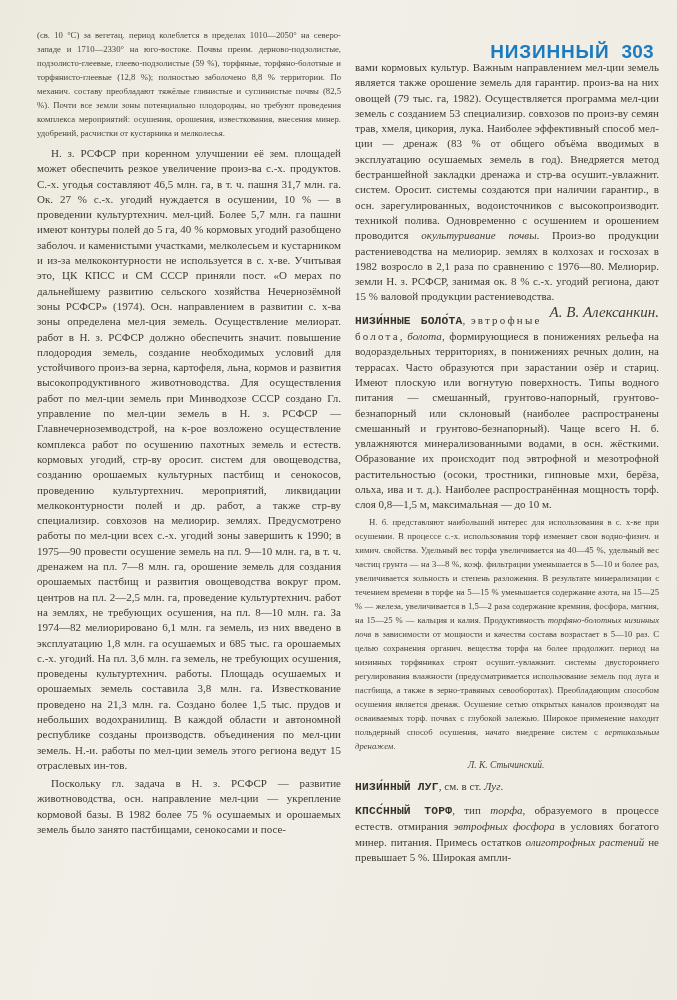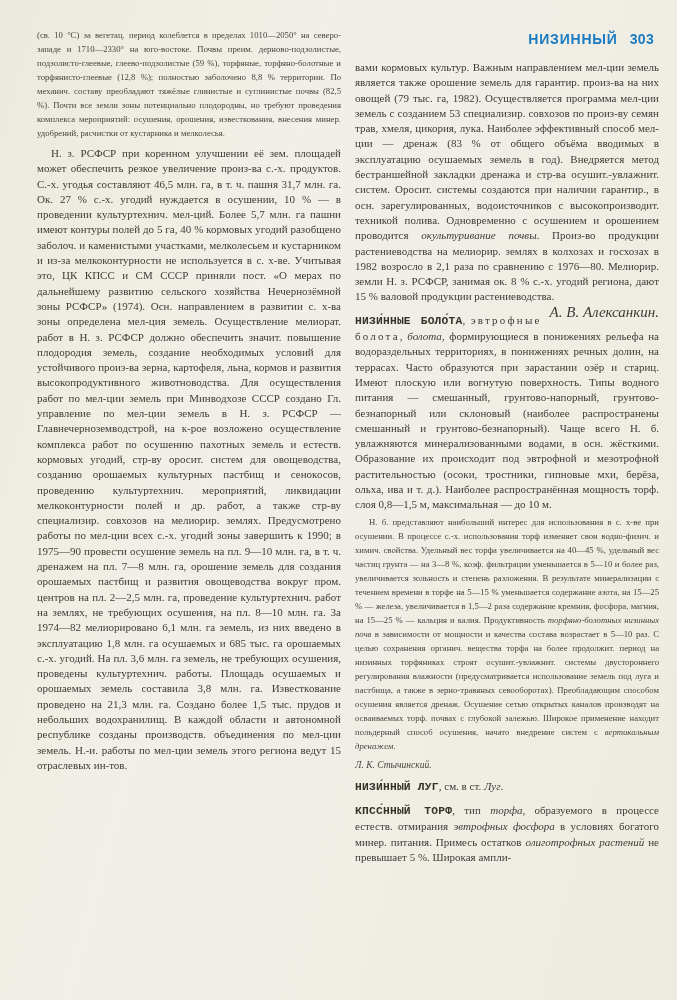--- a/index.html
+++ b/index.html
@@ -7,23 +7,23 @@
     width:677px;height:1000px;overflow:hidden;
     background:#e6e3da;
     font-family:"Liberation Serif",serif;
   }
   .page{
     position:relative;width:677px;height:1000px;overflow:hidden;
     background:linear-gradient(105deg,#eceade 0%,#f2efe8 35%,#f0ede5 70%,#edeae1 100%);
     color:#3e3c35;
   }
   .running-head{
-    position:absolute;top:31px;right:23px;
+    position:absolute;top:41px;right:23px;
     font-family:"Liberation Sans",sans-serif;
-    font-weight:700;font-size:14px;letter-spacing:.8px;
+    font-weight:700;font-size:19px;letter-spacing:.8px;
     white-space:nowrap;
   }
   .running-head .rh-num{margin-left:12px;letter-spacing:.3px}
   .columns{
     position:absolute;top:26px;left:37px;
     display:flex;gap:14px;
   }
   .col{width:304px}
   #col-right{padding-top:34px}
   .block{text-align:justify;text-justify:inter-word}
@@ -32,35 +32,36 @@
   .small{font-size:8.7px;line-height:14px;color:#47453d;margin-bottom:6px;margin-top:2px}
   .indent{text-indent:14px}
   .hw{
     font-family:Liberation Mono, monospace;font-weight:700;
     font-size:11.3px;letter-spacing:.2px;color:#343229;
   }
   .i{font-style:italic}
   .sp{letter-spacing:2.2px}
   .sig{float:right;font-style:italic;font-size:15px;padding-left:8px}
   .signature{
-    text-align:left;font-style:italic;font-size:9.5px;
+    text-align:center;font-style:italic;font-size:9.5px;
     line-height:12px;margin:0 2px 2px 0;color:#47453d;
   }
 </style>
 </head>
 <body>
 
 <div class="page">
   <div class="running-head" style="color: rgb(27, 123, 192);">
     <span class="rh-word">НИЗИННЫЙ</span><span class="rh-num">303</span>
   </div>
   <div class="columns">
     <div class="col" id="col-left">
         <div class="block small"><span>(св. 10 °C) за вегетац. период колеблется в пределах 1010—2050° на северо-западе и 1710—2330° на юго-востоке. Почвы преим. дерново-подзолистые, подзолисто-глеевые, глеево-подзолистые (59 %), торфяные, торфяно-болотные и торфянисто-глеевые (12,8 %); полностью заболочено 8,8 % территории. По механич. составу преобладают тяжёлые глинистые и суглинистые почвы (82,5 %). Почти все земли зоны потенциально плодородны, но требуют проведения комплекса мероприятий: осушения, орошения, известкования, внесения минер. удобрений, расчистки от кустарника и мелколесья.</span></div>
         <div class="block body indent"><span>Н. з. РСФСР при коренном улучшении её зем. площадей может обеспечить резкое увеличение произ-ва с.-х. продуктов. С.-х. угодья составляют 46,5 млн. га, в т. ч. пашня 31,7 млн. га. Ок. 27 % с.-х. угодий нуждается в осушении, 10 % — в проведении культуртехнич. мел-ций. Более 5,7 млн. га пашни имеют контуры полей до 5 га, 40 % кормовых угодий разобщено заболоч. и каменистыми участками, мелколесьем и кустарником и из-за мелкоконтурности не используется в с. х-ве. Учитывая это, ЦК КПСС и СМ СССР приняли пост. «О мерах по дальнейшему развитию сельского хозяйства Нечернозёмной зоны РСФСР» (1974). Осн. направлением в развитии с. х-ва зоны определена мел-ция земель. Осуществление мелиорат. работ в Н. з. РСФСР должно обеспечить значит. повышение плодородия земель, создание необходимых условий для устойчивого произ-ва зерна, картофеля, льна, кормов и развития высокопродуктивного животноводства. Для осуществления работ по мел-ции земель при Минводхозе СССР создано Гл. управление по мел-ции земель в Н. з. РСФСР — Главнечерноземводстрой, на к-рое возложено осуществление комплекса работ по осушению пахотных земель и естеств. кормовых угодий, стр-ву оросит. систем для овощеводства, созданию орошаемых культурных пастбищ и сенокосов, проведению культуртехнич. мероприятий, ликвидации мелкоконтурности полей и др. работ, а также стр-ву специализир. совхозов на мелиорир. землях. Предусмотрено работы по мел-ции всех с.-х. угодий зоны завершить к 1990; в 1975—90 провести осушение земель на пл. 9—10 млн. га, в т. ч. дренажем на пл. 7—8 млн. га, орошение земель для создания орошаемых пастбищ и развития овощеводства вокруг пром. центров на пл. 2—2,5 млн. га, проведение культуртехнич. работ на землях, не требующих осушения, на пл. 8—10 млн. га. За 1974—82 мелиорировано 6,1 млн. га земель, из них введено в эксплуатацию 1,8 млн. га осушаемых и 685 тыс. га орошаемых с.-х. угодий. На пл. 3,6 млн. га земель, не требующих осушения, проведены культуртехнич. работы. Площадь осушаемых и орошаемых земель составила 3,8 млн. га. Известкование проведено на 21,3 млн. га. Создано более 1,5 тыс. прудов и небольших водохранилищ. В каждой области и автономной республике созданы производств. объединения по мел-ции земель. Н.-и. работы по мел-ции земель этого региона ведут 15 отраслевых ин-тов.</span></div>
+        <div class="block body indent"><span>Поскольку гл. задача в Н. з. РСФСР — развитие животноводства, осн. направление мел-ции — укрепление кормовой базы. В 1982 более 75 % осушаемых и орошаемых земель было занято пастбищами, сенокосами и посе-</span></div>
       </div>
     <div class="col" id="col-right">
         <div class="block body"><span>вами кормовых культур. Важным направлением мел-ции земель является также орошение земель для гарантир. произ-ва на них овощей (79 тыс. га, 1982). Осуществляется программа мел-ции земель с созданием 53 специализир. совхозов по произ-ву семян трав, хмеля, цикория, лука. Наиболее эффективный способ мел-ции — дренаж (83 % от общего объёма вводимых в эксплуатацию осушаемых земель в год). Внедряется метод бестраншейной закладки дренажа и стр-ва осушит.-увлажнит. систем. Оросит. системы создаются при наличии гарантир., в осн. зарегулированных, водоисточников с высокопроизводит. техникой полива. Одновременно с осушением и орошением проводится </span><span class="i">окультуривание почвы</span><span>. Произ-во продукции растениеводства на мелиорир. землях в колхозах и госхозах в 1982 возросло в 2,1 раза по сравнению с 1976—80. Мелиорир. земли Н. з. РСФСР, занимая ок. 8 % с.-х. угодий региона, дают 15 % валовой продукции растениеводства.</span><span class="sig">А. В. Алексанкин.</span></div>
         <div class="block entry"><span class="hw">НИЗИ́ННЫЕ БОЛО́ТА</span><span>, </span><span class="sp">эвтрофные болота</span><span>, </span><span class="i">болота</span><span>, формирующиеся в понижениях рельефа на водораздельных территориях, в понижениях речных долин, на террасах. Часто образуются при зарастании озёр и стариц. Имеют плоскую или вогнутую поверхность. Типы водного питания — смешанный, грунтово-напорный, грунтово-безнапорный или склоновый (наиболее распространены смешанный и грунтово-безнапорный). Чаще всего Н. б. увлажняются минерализованными водами, в осн. жёсткими. Образование их происходит под эвтрофной и мезотрофной растительностью (осоки, тростники, гипновые мхи, берёза, ольха, ива и т. д.). Наиболее распространённая мощность торф. слоя 0,8—1,5 м, максимальная — до 10 м.</span></div>
         <div class="block small indent"><span>Н. б. представляют наибольший интерес для использования в с. х-ве при осушении. В процессе с.-х. использования торф изменяет свои водно-физич. и химич. свойства. Удельный вес торфа увеличивается на 40—45 %, удельный вес частиц грунта — на 3—8 %, коэф. фильтрации уменьшается в 5—10 и более раз, увеличивается зольность и степень разложения. В результате минерализации с течением времени в торфе на 5—15 % уменьшается содержание азота, на 15—25 % — железа, увеличивается в 1,5—2 раза содержание кремния, фосфора, магния, на 15—25 % — кальция и калия. Продуктивность </span><span class="i">торфяно-болотных низинных почв</span><span> в зависимости от мощности и качества состава возрастает в 5—10 раз. С целью сохранения органич. вещества торфа на более продолжит. период на низинных торфяниках строят осушит.-увлажнит. системы двустороннего регулирования влажности (предусматривается использование земель под луга и пастбища, а также в зерно-травяных севооборотах). Преобладающим способом осушения является дренаж. Осушение сетью открытых каналов производят на осваиваемых торф. почвах с глубокой залежью. Широкое применение находит польдерный способ осушения, начато внедрение систем с </span><span class="i">вертикальным дренажем</span><span>.</span></div>
         <div class="block signature"><span>Л. К. Стычинский.</span></div>
         <div class="block entry"><span class="hw">НИЗИ́ННЫЙ ЛУГ</span><span>, см. в ст. </span><span class="i">Луг</span><span>.</span></div>
         <div class="block entry"><span class="hw">КПСС́ННЫЙ ТОРФ</span><span>, тип </span><span class="i">торфа</span><span>, образуемого в процессе естеств. отмирания </span><span class="i">эвтрофных фосфора</span><span> в условиях богатого минер. питания. Примесь остатков </span><span class="i">олиготрофных растений</span><span> не превышает 5 %. Широкая ампли-</span></div>
       </div>
   </div>

